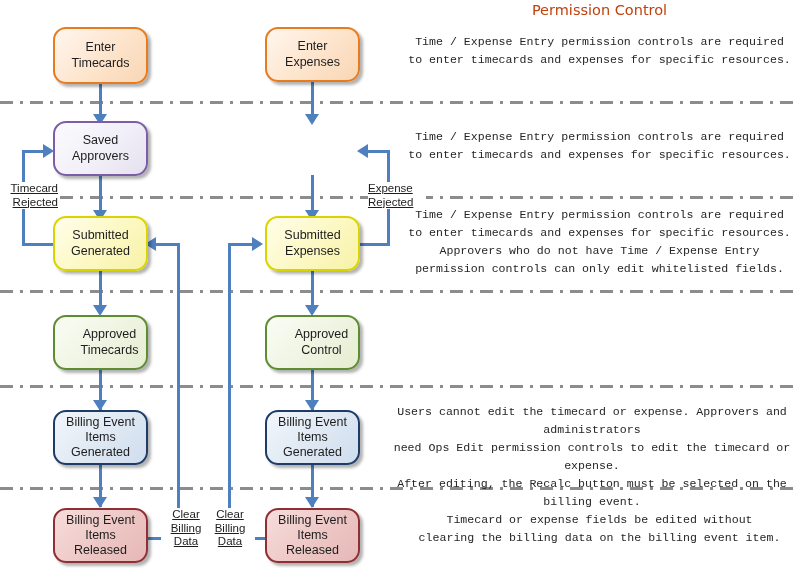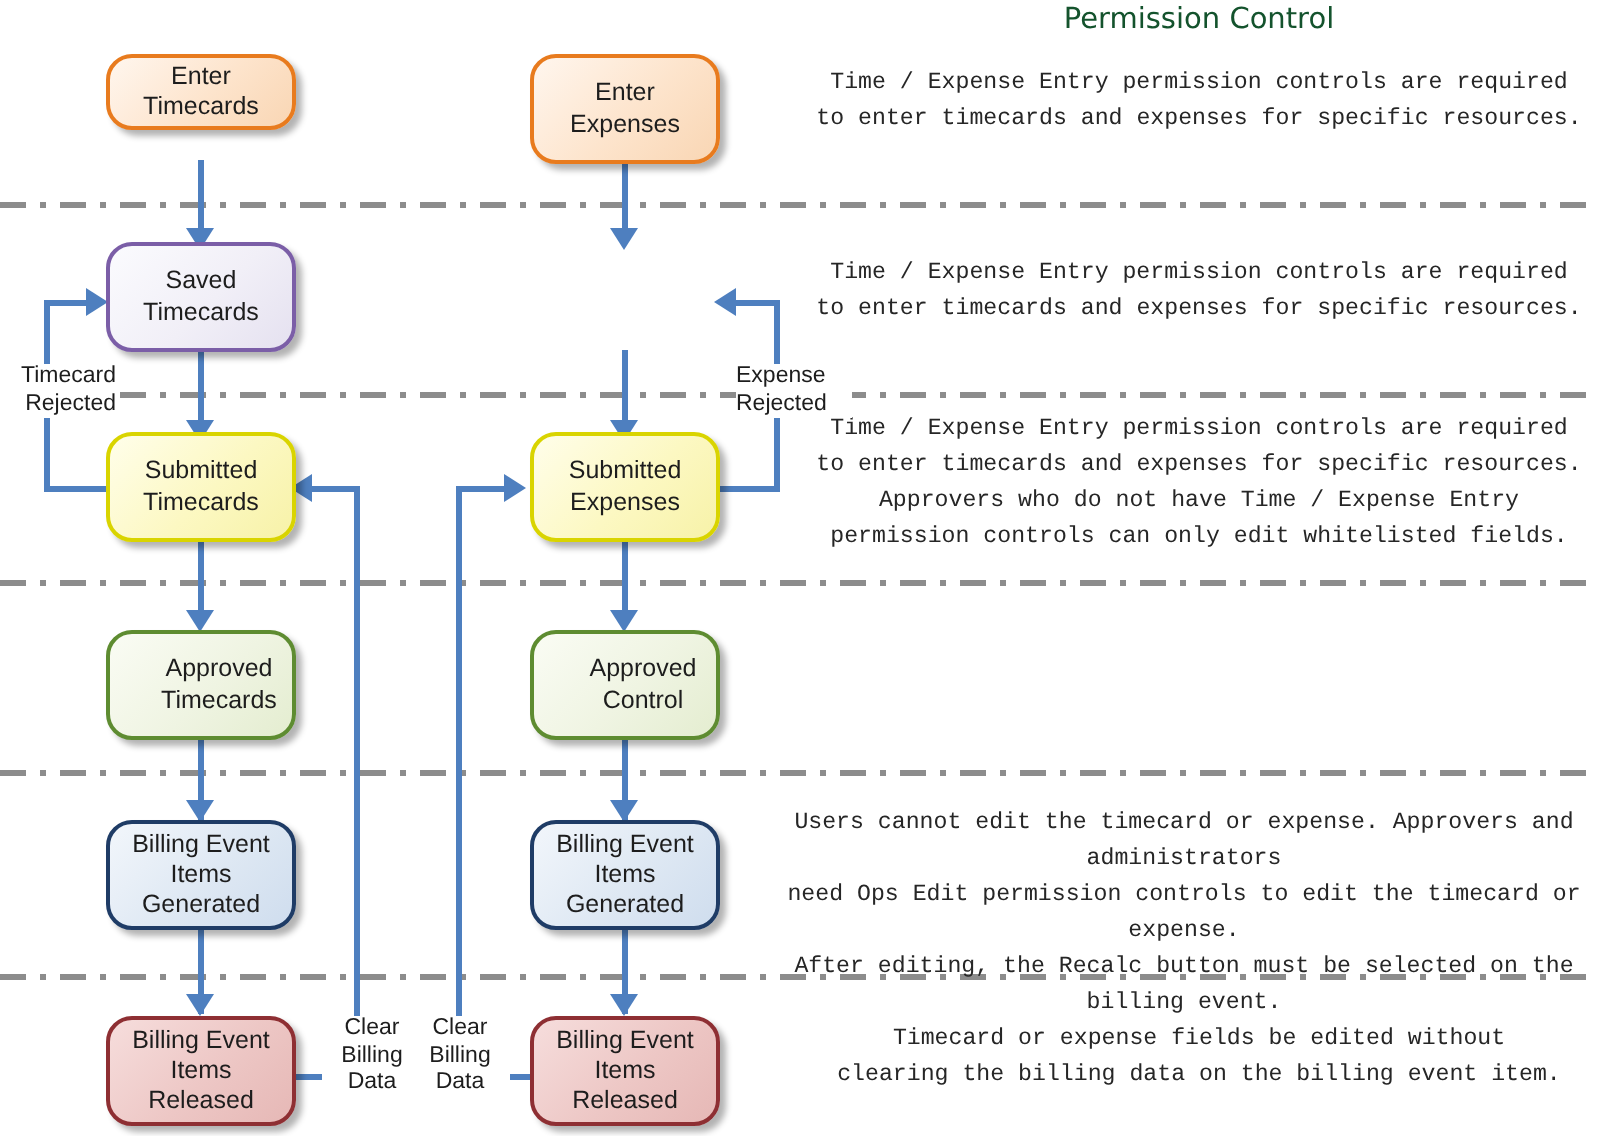--- a/index.html
+++ b/index.html
@@ -90,33 +90,34 @@
   
   .edge-label {
     position: absolute;
     font-size: 11.5px;
     line-height: 1.18;
     color: #1d1d1d;
     text-align: center;
     white-space: pre-line;
     z-index: 7;
     background: #ffffff;
+    text-decoration: underline;
   }
   .edge-label.ta-right { text-align: right; }
   .edge-label.ta-left  { text-align: left; }
 
   
   .title {
     position: absolute;
     left: 400px;
     top: 2px;
     width: 399px;
     text-align: center;
     font-size: 14.5px;
-    color: #14532d;
+    color: #c2410c;
     font-family: "DejaVu Sans", sans-serif;
   }
   .note {
     position: absolute;
     font-family: Liberation Mono, monospace;
     font-size: 11.6px;
     line-height: 1.55;
     color: #262626;
     text-align: center;
     white-space: pre-line;
@@ -184,29 +185,29 @@
 Rejected</div>
 
   <div class="ln lnh" style="left:251px; top:537px; width:32px"></div>
   <div class="ln lnv" style="left:228px; top:243px; height:296px"></div>
   <div class="ln lnh" style="left:228px; top:243px; width:28px"></div>
   <div class="arrow-r" style="left:252px; top:237px"></div>
   <div class="edge-label" style="left:205px; top:508px; width:50px">Clear
 Billing
 Data</div>
 
-  <div class="node n-orange" style="left:53px; top:27px;  width:95px; height:38px">
+  <div class="node n-orange" style="left:53px; top:27px;  width:95px; height:57px">
     <span>Enter Timecards</span>
   </div>
   <div class="node n-purple" style="left:53px; top:121px; width:95px; height:55px">
-    <span>Saved Timecards</span>
+    <span>Saved Approvers</span>
   </div>
   <div class="node n-yellow" style="left:53px; top:216px; width:95px; height:55px">
     <span>Submitted
-Timecards</span>
+Generated</span>
   </div>
   <div class="node n-green" style="left:53px; top:315px; width:95px; height:55px">
     <span>Approved
 Timecards</span>
   </div>
   <div class="node n-blue" style="left:53px; top:410px; width:95px; height:55px">
     <span>Billing Event
 Items Generated</span>
   </div>
   <div class="node n-red" style="left:53px; top:508px; width:95px; height:55px">

